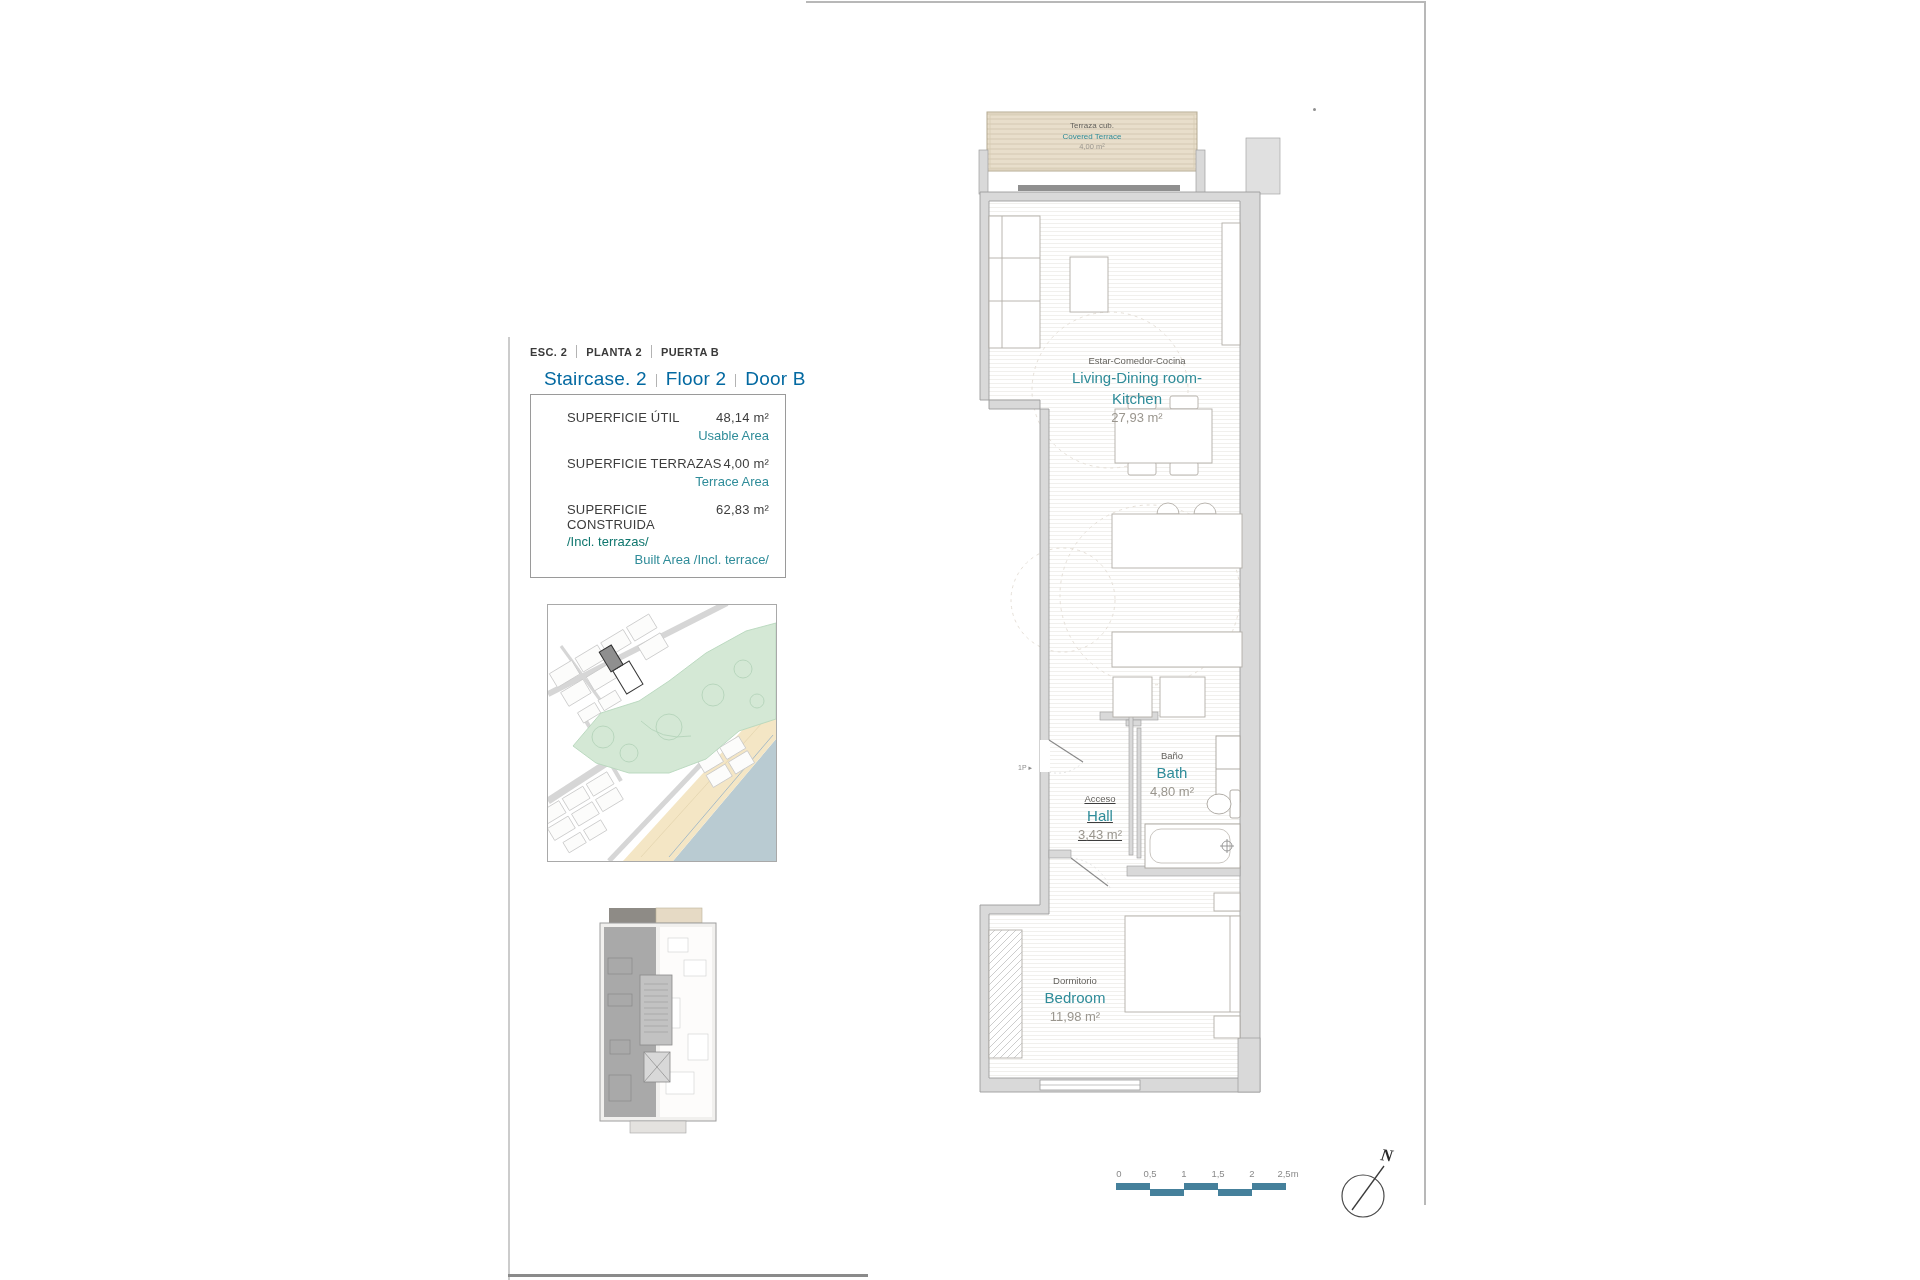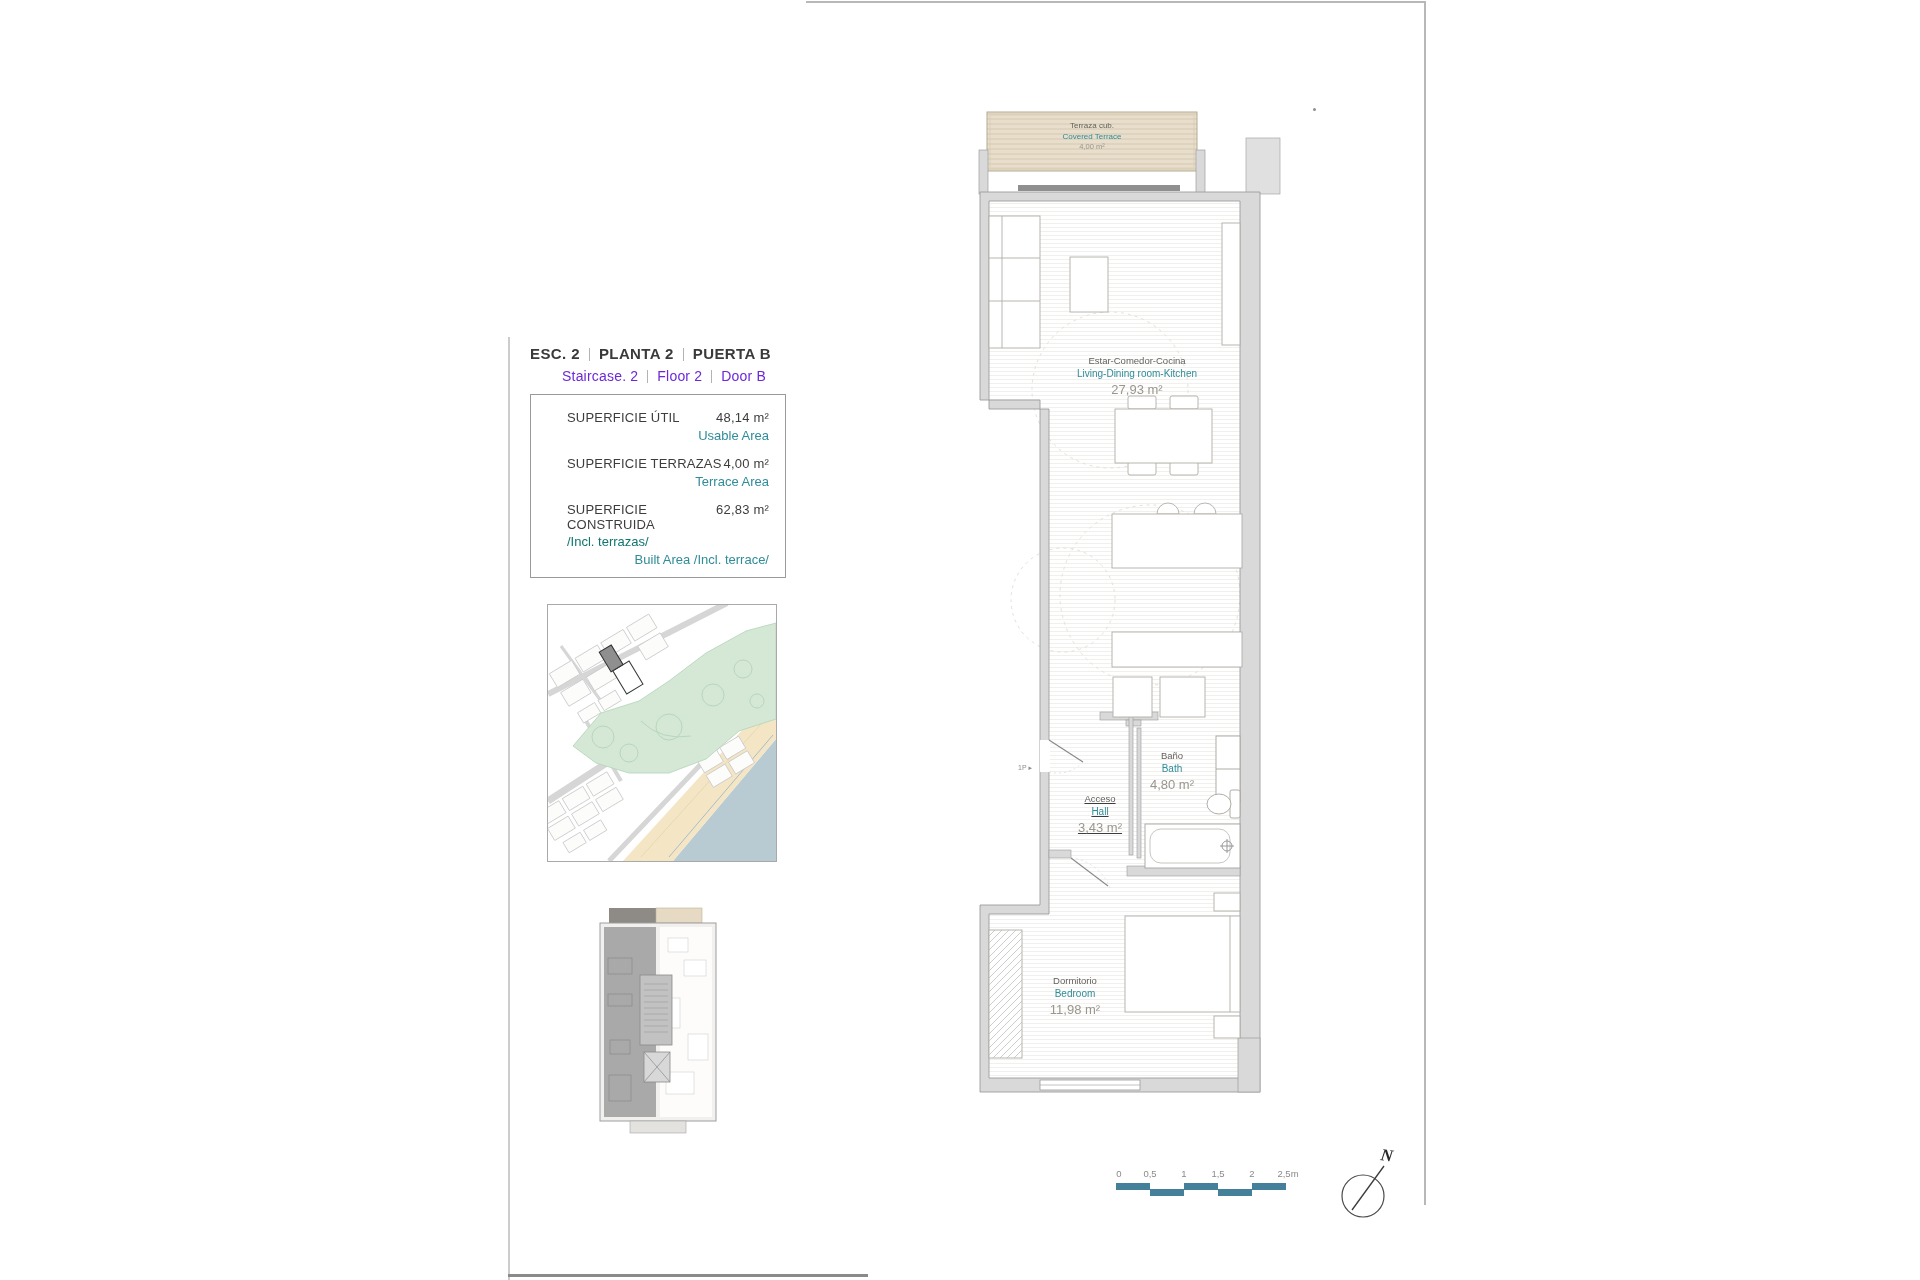--- a/index.html
+++ b/index.html
@@ -1,44 +1,44 @@
 <!DOCTYPE html>
 <html><head>
 <meta charset="utf-8">
 <style>
   html,body{margin:0;padding:0;background:#ffffff;}
   body{width:1920px;height:1280px;position:relative;overflow:hidden;
        font-family:"Liberation Sans", sans-serif;color:#3d3d3d;}
   
   .border-line{position:absolute;background:#c2c2c2;}
   
-  .title-line{position:absolute;left:530px;top:345px;font-size:15px;font-weight:bold;
+  .title-line{position:absolute;left:530px;top:345px;font-size:11px;font-weight:bold;
               letter-spacing:.4px;color:#3a3a3a;white-space:nowrap;}
-  .subtitle-line{position:absolute;left:562px;top:368px;font-size:14px;color:#6d28d9;
+  .subtitle-line{position:absolute;left:544px;top:368px;font-size:19px;color:#0369a1;
                  letter-spacing:.2px;white-space:nowrap;}
   .sep{display:inline-block;width:1px;height:13px;background:#b3b3b3;margin:0 9px;vertical-align:-2px;}
   
   .area-box{position:absolute;left:530px;top:394px;width:256px;height:184px;
             border:1px solid #9a9a9a;background:#fff;box-sizing:border-box;
             padding:15px 16px 0 36px;}
   .arow{margin-bottom:13px;}
   .arow-top{display:flex;justify-content:space-between;font-size:13px;color:#3d3d3d;
             letter-spacing:.2px;}
   .arow .es2{font-size:13px;color:#0f766e;margin-top:2px;}
   .arow .en{font-size:13px;color:#2F8C99;margin-top:3px;text-align:right;}
   .arow .val{font-size:13px;color:#3d3d3d;white-space:nowrap;}
   
   .site-map{position:absolute;left:547px;top:604px;width:228px;height:256px;
             border:1px solid #a9a9a9;box-sizing:content-box;background:#fff;}
   .key-plan{position:absolute;left:592px;top:890px;width:130px;height:262px;}
   
   .main-plan{position:absolute;left:975px;top:100px;width:320px;height:1005px;}
   .room-label{position:absolute;text-align:center;line-height:1.4;pointer-events:none;}
   .room-label .es{display:block;font-size:9.5px;color:#63615c;}
-  .room-label .en{display:block;font-size:10px;color:#2F8C99;}
+  .room-label .en{display:block;font-size:15px;color:#2F8C99;}
   .room-label .area{display:block;font-size:13px;color:#9a968e;}
   .room-label.small .es,.room-label.small .en{font-size:8px;}
   .room-label.small .area{font-size:7.5px;}
   .entry-marker{position:absolute;left:1018px;top:764px;font-size:7px;color:#8d8d8d;}
   
   .scale-bar{position:absolute;left:1116px;top:1168px;width:176px;height:32px;}
   .scale-bar .tick{position:absolute;top:0;font-size:9.5px;color:#8a8a8a;transform:translateX(-50%);}
   .scale-bar .seg{position:absolute;height:7px;width:34px;background:#45809B;}
   
   .compass{position:absolute;left:1330px;top:1140px;width:80px;height:90px;}

